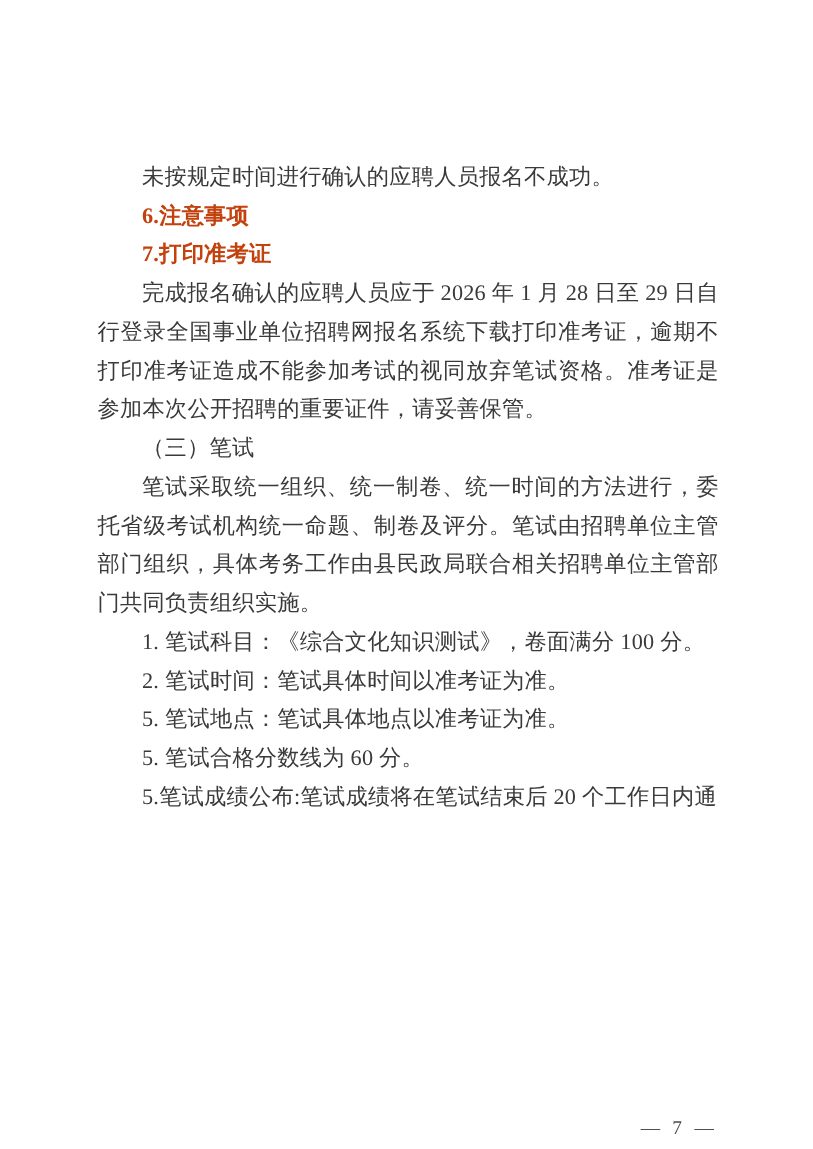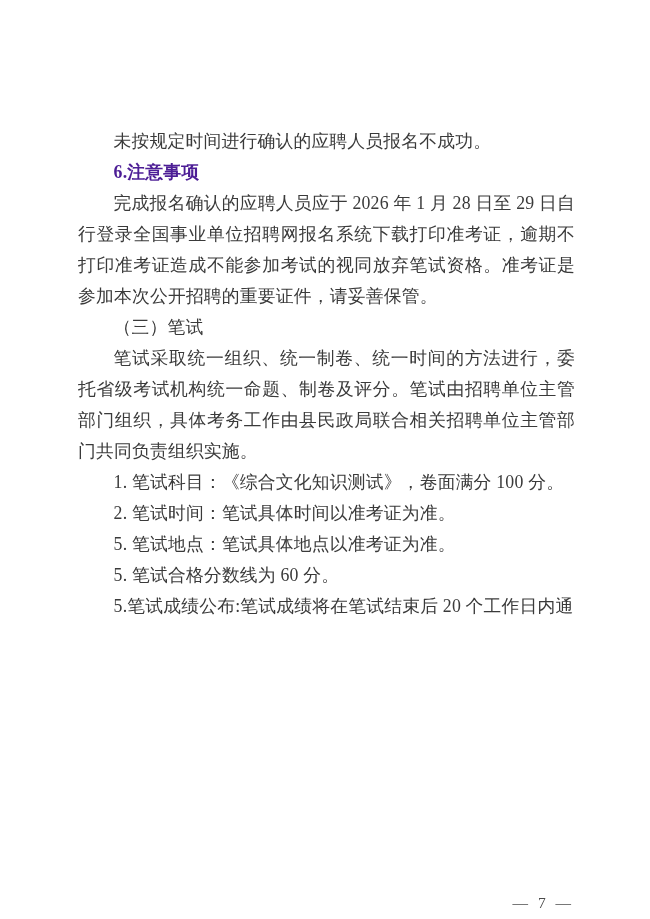--- a/index.html
+++ b/index.html
@@ -31,39 +31,40 @@
     text-align: justify;
     text-justify: inter-character;
     letter-spacing: 0.2px;
   }
   .para {
     margin: 0;
     text-indent: 2em;
   }
   .para.heading {
     font-weight: bold;
-    color: #4c1d95;
+    color: #c2410c;
   }
   .page-number {
     position: absolute;
     right: 76px;
     top: 850px;
     font-size: 15.5px;
     color: #4a4a4a;
     letter-spacing: 3px;
     white-space: nowrap;
   }
 </style>
 </head>
 <body>
 
 <div class="page">
   <div class="content">
     <p class="para">未按规定时间进行确认的应聘人员报名不成功。</p>
     <p class="para heading">6.注意事项</p>
+    <p class="para heading">7.打印准考证</p>
     <p class="para">完成报名确认的应聘人员应于 2026 年 1 月 28 日至 29 日自行登录全国事业单位招聘网报名系统下载打印准考证，逾期不打印准考证造成不能参加考试的视同放弃笔试资格。准考证是参加本次公开招聘的重要证件，请妥善保管。</p>
     <p class="para">（三）笔试</p>
     <p class="para">笔试采取统一组织、统一制卷、统一时间的方法进行，委托省级考试机构统一命题、制卷及评分。笔试由招聘单位主管部门组织，具体考务工作由县民政局联合相关招聘单位主管部门共同负责组织实施。</p>
     <p class="para">1. 笔试科目：《综合文化知识测试》，卷面满分 100 分。</p>
     <p class="para">2. 笔试时间：笔试具体时间以准考证为准。</p>
     <p class="para">5. 笔试地点：笔试具体地点以准考证为准。</p>
     <p class="para">5. 笔试合格分数线为 60 分。</p>
     <p class="para">5.笔试成绩公布:笔试成绩将在笔试结束后 20 个工作日内通</p>
   </div>
   <div class="page-number">— 7 —</div>

